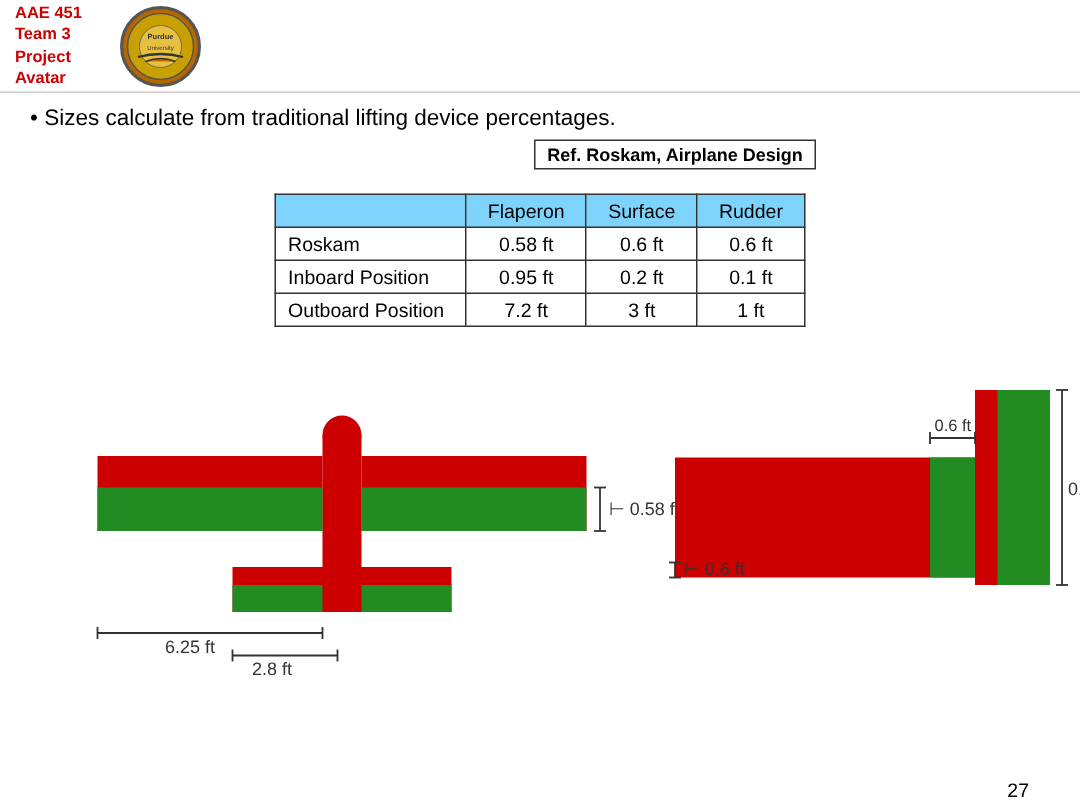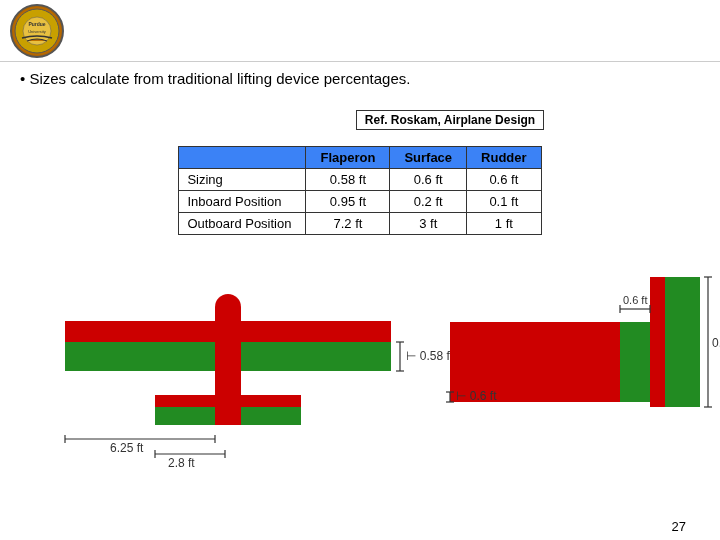--- a/index.html
+++ b/index.html
@@ -56,21 +56,21 @@
     .uni-circle svg { width: 50px; height: 50px; }
 
     
     #main {
       padding: 8px 20px;
     }
 
     
     .bullet-line {
       font-size: 15px;
-      margin-bottom: 23px;
+      margin-bottom: 6px;
     }
 
     
     .ref-box {
       display: inline-block;
       border: 1px solid #333;
       padding: 2px 8px;
       font-size: 12px;
       margin-bottom: 10px;
       margin-left: 180px;
@@ -86,22 +86,22 @@
     table td, table th {
       border: 1px solid #333;
       padding: 3px 14px;
       text-align: center;
     }
     table td:first-child {
       text-align: left;
       padding-left: 8px;
     }
     table thead td {
-      background: #3b82f6;
-      font-weight: bold;
+      background: #7dd3fc;
+      font-weight: normal;
     }
     .table-wrapper {
       display: flex;
       justify-content: center;
     }
 
     
     #diagram {
       position: relative;
       width: 700px;
@@ -114,20 +114,26 @@
       position: absolute;
       bottom: 6px;
       right: 34px;
       font-size: 13px;
     }
   </style>
 </head>
 <body>
 
 <div id="header">
+  <div id="logo-area">
+    <span>AAE 451</span>
+    <span class="team">Team 3</span>
+    <span class="project">Project</span>
+    <span class="avatar">Avatar</span>
+  </div>
   <div class="uni-circle">
     <svg viewBox="0 0 50 50">
       <circle cx="25" cy="25" r="22" fill="#c8a000" stroke="#555" stroke-width="1"></circle>
       <circle cx="25" cy="25" r="14" fill="#e8c040" stroke="#555" stroke-width="0.5"></circle>
       <text x="25" y="20" text-anchor="middle" font-size="5" fill="#333" font-weight="bold">Purdue</text>
       <text x="25" y="27" text-anchor="middle" font-size="4" fill="#333">University</text>
 
       <path d="M10,32 Q25,28 40,32" stroke="#333" stroke-width="1.5" fill="none"></path>
       <path d="M15,35 Q25,31 35,35" stroke="#333" stroke-width="1" fill="#c07000"></path>
     </svg>
@@ -148,21 +154,21 @@
       <thead>
         <tr>
           <td></td>
           <td>Flaperon</td>
           <td>Surface</td>
           <td>Rudder</td>
         </tr>
       </thead>
       <tbody id="table-body">
       <tr>
-            <td>Sizing</td>
+            <td>Roskam</td>
             <td>0.58 ft</td>
             <td>0.6 ft</td>
             <td>0.6 ft</td>
           </tr>
           <tr>
             <td>Inboard Position</td>
             <td>0.95 ft</td>
             <td>0.2 ft</td>
             <td>0.1 ft</td>
           </tr>

